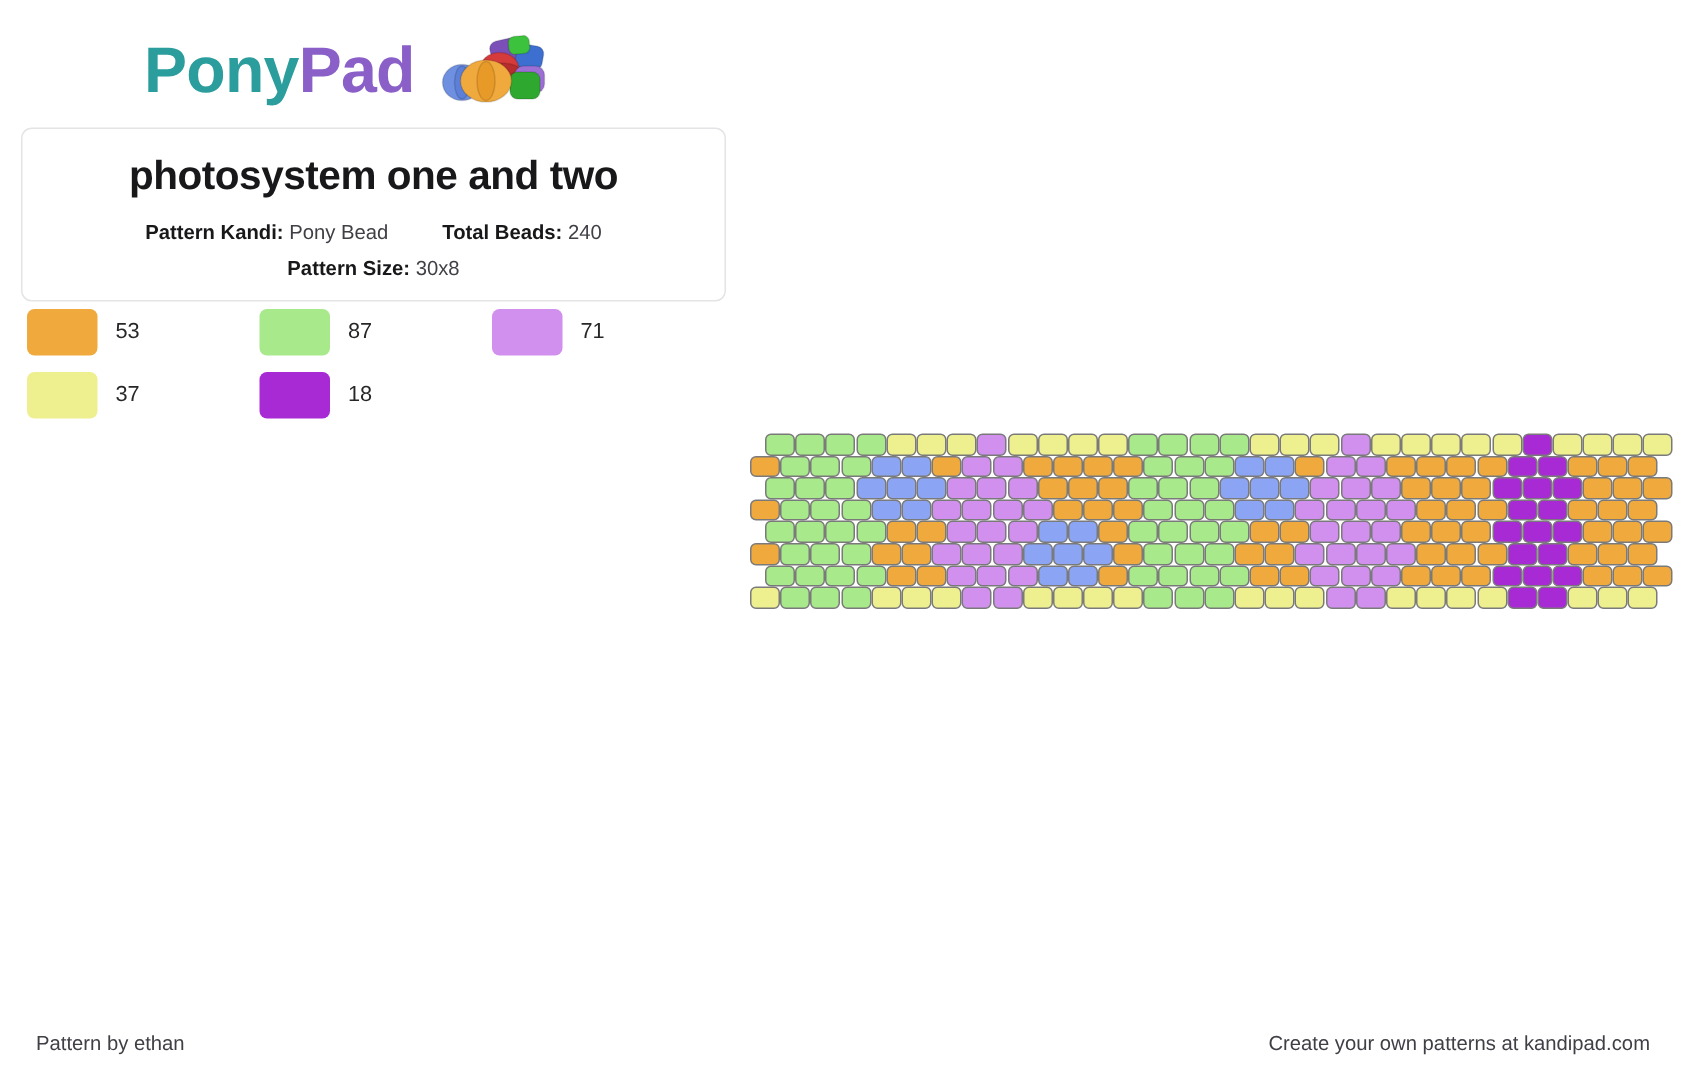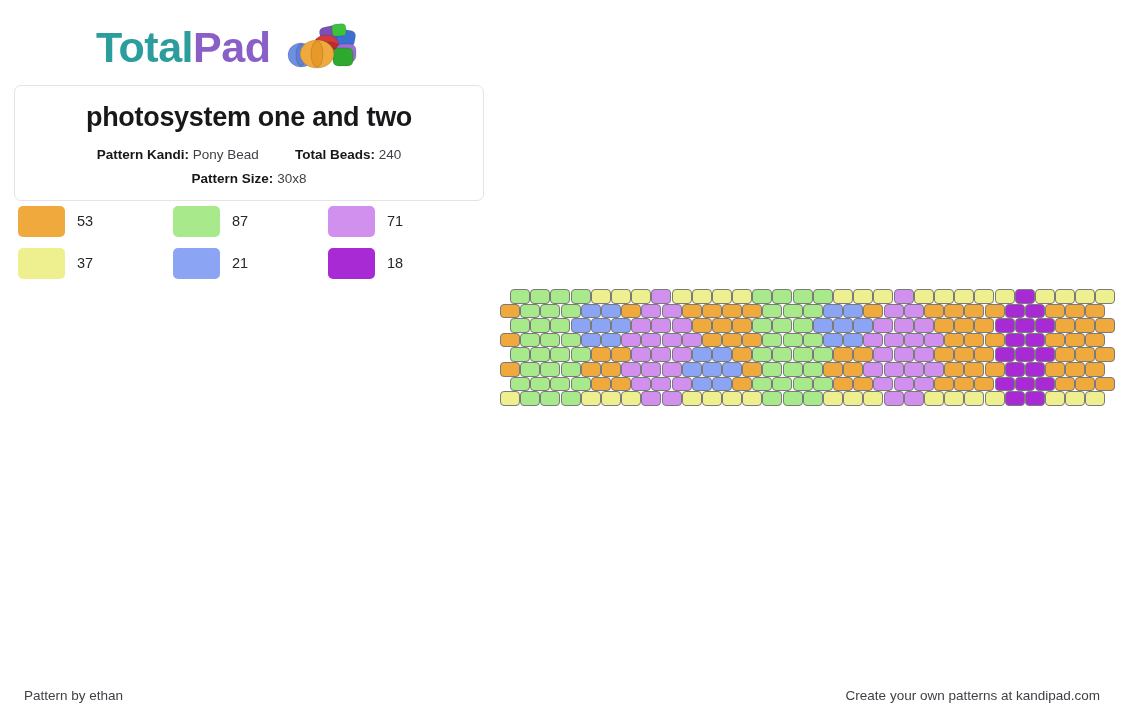--- a/index.html
+++ b/index.html
@@ -137,21 +137,21 @@
     font-size: 13.5px;
     color: #3f3f46;
   }
 </style>
 </head>
 <body>
 
 <div class="page">
 
   <div class="logo-wrap">
-    <div class="logo-text"><span class="logo-kandi">Total</span><span class="logo-pad">Pad</span></div>
+    <div class="logo-text"><span class="logo-kandi">Pony</span><span class="logo-pad">Pad</span></div>
     <span class="logo-beads">
       <svg width="78" height="50" viewBox="0 0 78 50" xmlns="http://www.w3.org/2000/svg">
         <g stroke="#00000022" stroke-width="1">
           <rect x="40" y="4" width="22" height="17" rx="5" fill="#7b4fb8" transform="rotate(-12 51 12)"></rect>
           <rect x="57" y="8" width="18" height="16" rx="5" fill="#3d6fd0" transform="rotate(10 66 16)"></rect>
           <rect x="52" y="2" width="14" height="12" rx="4" fill="#3dc23d" transform="rotate(-5 59 8)"></rect>
           <ellipse cx="46" cy="24" rx="13" ry="11" fill="#d63b3b"></ellipse>
           <ellipse cx="46" cy="24" rx="13" ry="4" fill="#b82e2e"></ellipse>
           <rect x="56" y="22" width="20" height="18" rx="6" fill="#9b6fd4"></rect>
           <ellipse cx="21" cy="33" rx="13" ry="12" fill="#6f8fe0"></ellipse>
@@ -186,24 +186,20 @@
       </div>
       <div class="legend-item">
         <div class="legend-swatch" style="background: rgb(209, 144, 238);"></div>
         <span class="legend-count">71</span>
       </div>
       <div class="legend-item">
         <div class="legend-swatch" style="background: rgb(238, 239, 142);"></div>
         <span class="legend-count">37</span>
       </div>
       <div class="legend-item">
-        <div class="legend-swatch" style="background: rgb(139, 165, 244);"></div>
-        <span class="legend-count">21</span>
-      </div>
-      <div class="legend-item">
         <div class="legend-swatch" style="background: rgb(168, 42, 212);"></div>
         <span class="legend-count">18</span>
       </div>
     </div>
 
   <div class="pattern-area" id="pattern-area">
       <div class="bead-row offset">
         <div class="bead" style="background: rgb(167, 233, 139);"></div>
         <div class="bead" style="background: rgb(167, 233, 139);"></div>
         <div class="bead" style="background: rgb(167, 233, 139);"></div>

